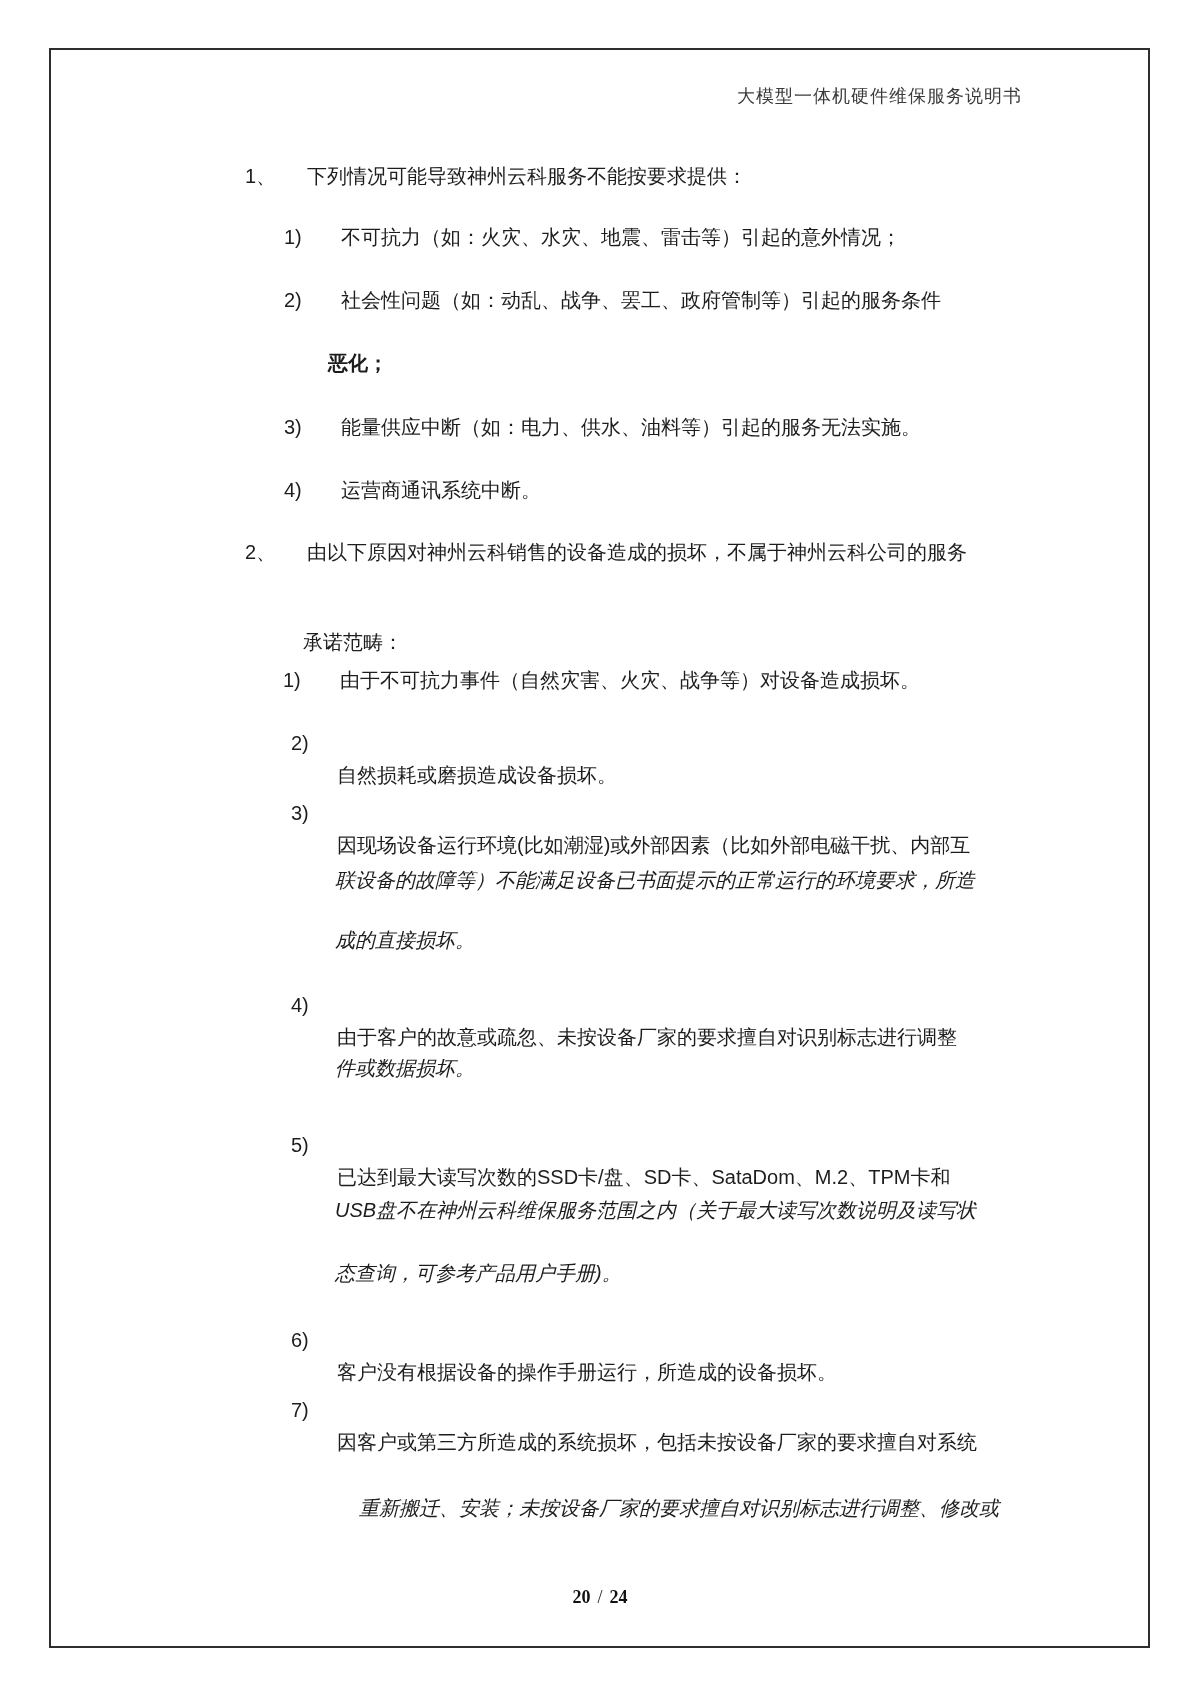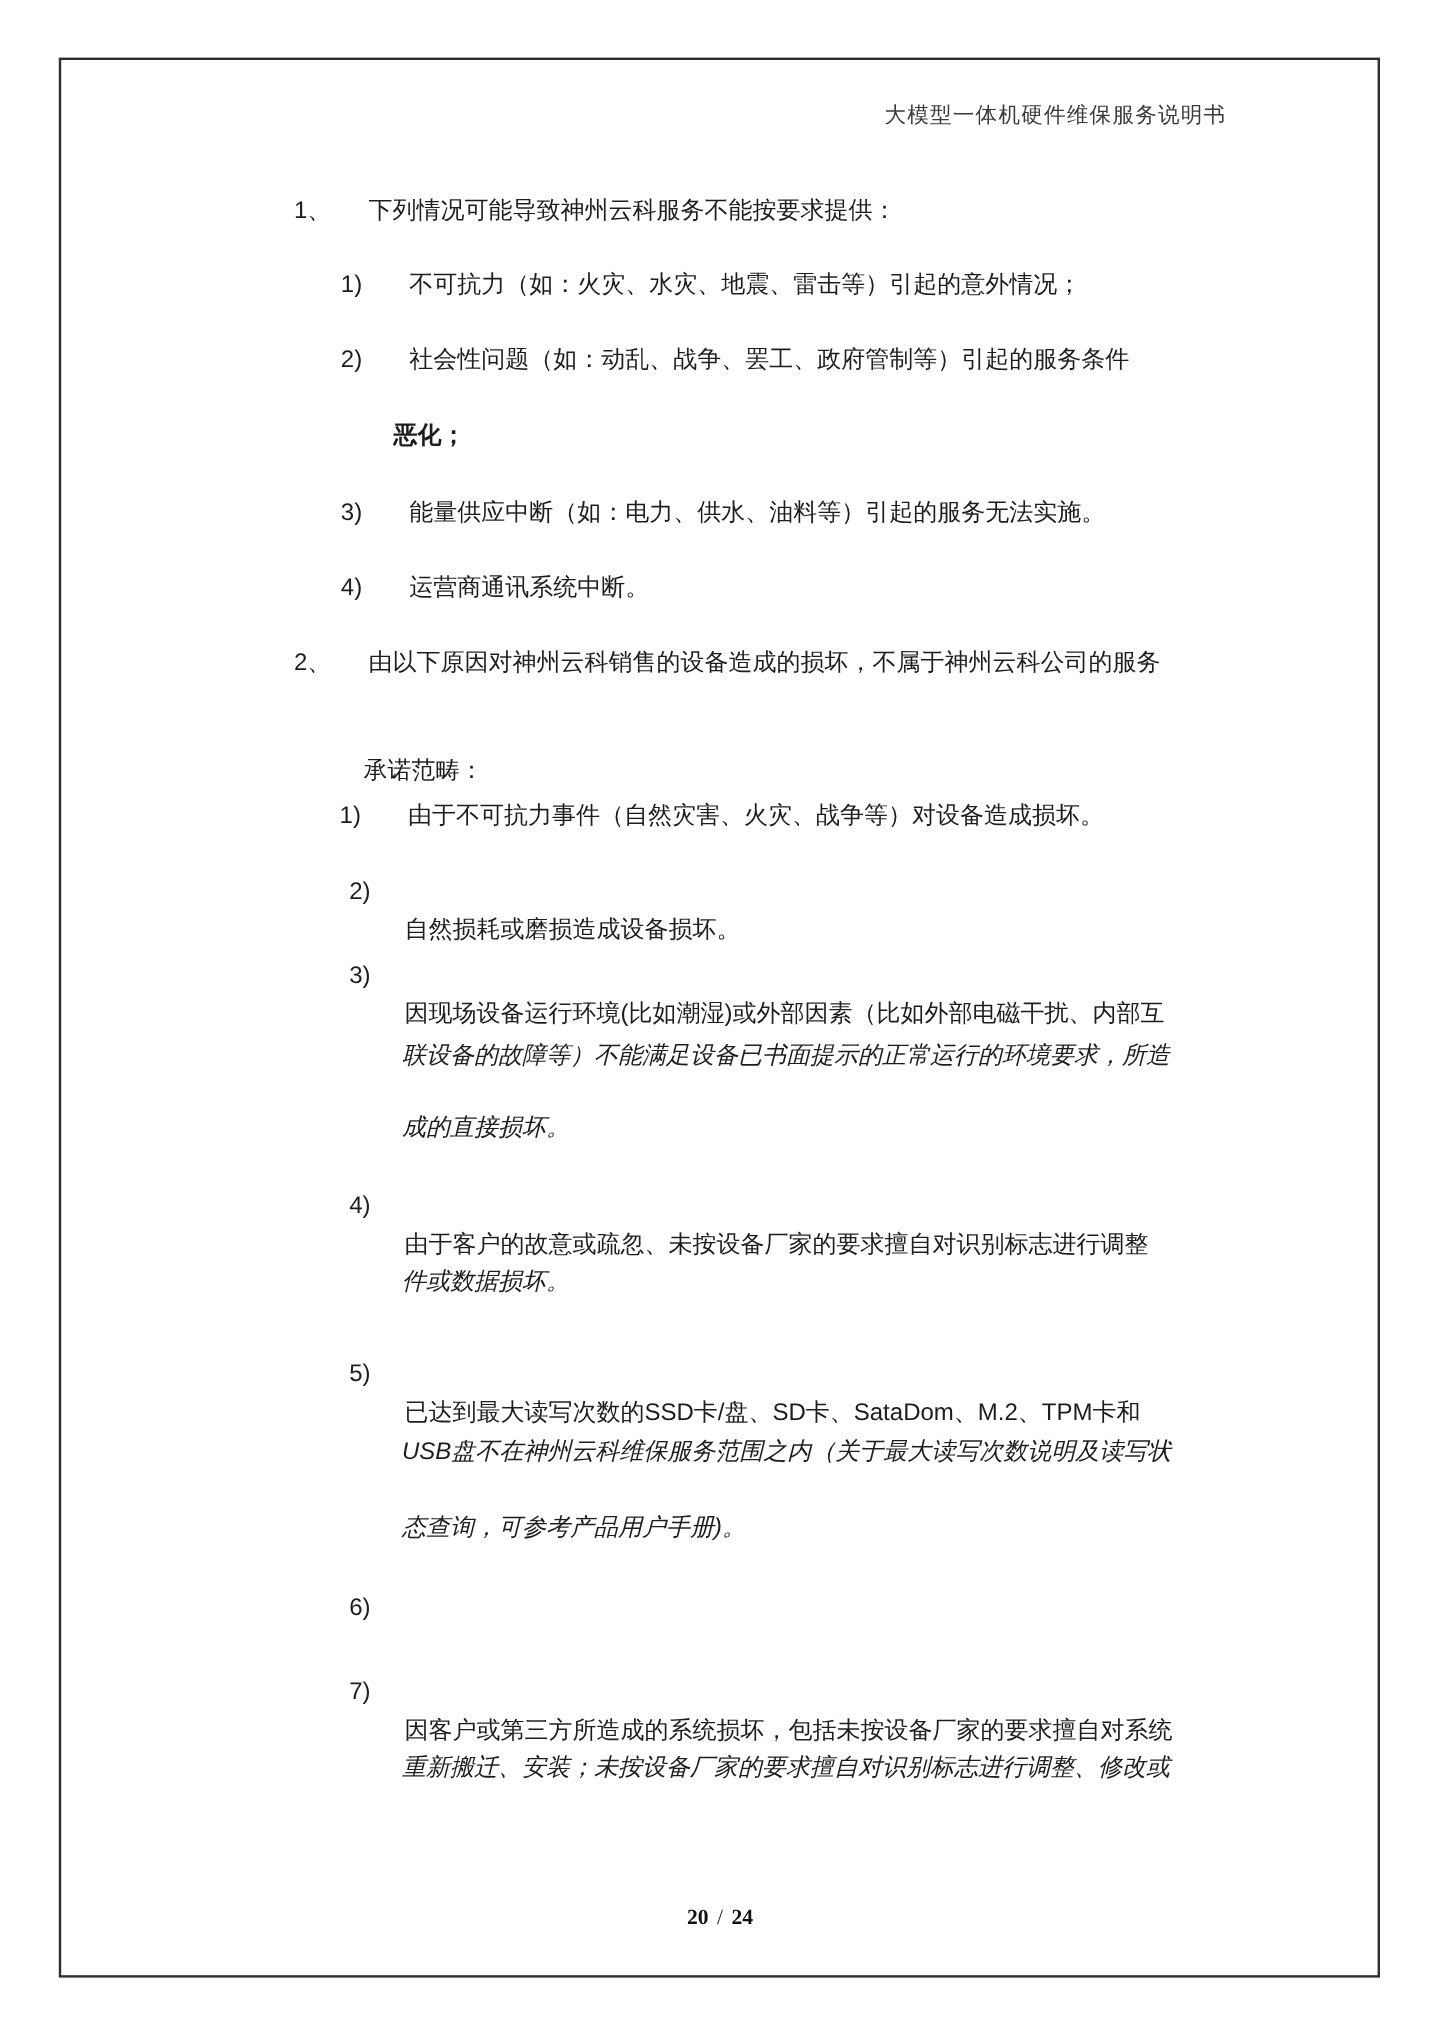--- a/index.html
+++ b/index.html
@@ -153,26 +153,27 @@
         <span class="text">已达到最大读写次数的SSD卡/盘、SD卡、SataDom、M.2、TPM卡和</span>
       </div>
       <div class="line cont2b" style="top: 1196px;">
         <span class="text">USB盘不在神州云科维保服务范围之内（关于最大读写次数说明及读写状</span>
       </div>
       <div class="line cont2b" style="top: 1259px;">
         <span class="text">态查询，可参考产品用户手册)。</span>
       </div>
       <div class="line h2b" style="top: 1326px;">
         <span class="marker">6)</span>
+        <span class="text">客户没有根据设备的操作手册运行，所造成的设备损坏。</span>
       </div>
       <div class="line h2b" style="top: 1396px;">
         <span class="marker">7)</span>
         <span class="text">因客户或第三方所造成的系统损坏，包括未按设备厂家的要求擅自对系统</span>
       </div>
-      <div class="line cont2b" style="top: 1459px;">
+      <div class="line cont2b" style="top: 1494px; margin-left: 24px;">
         <span class="text">重新搬迁、安装；未按设备厂家的要求擅自对识别标志进行调整、修改或</span>
       </div>
     </div>
 
   <div class="footer">
     <span class="pg-num">20</span><span class="pg-sep">/</span><span class="pg-num">24</span>
   </div>
 </div>
 
 </body></html>

